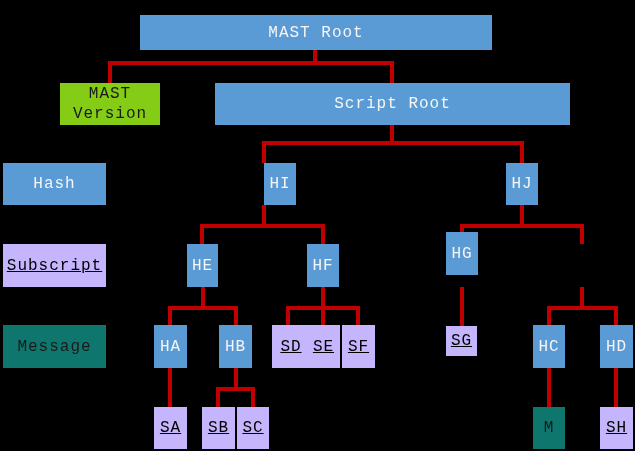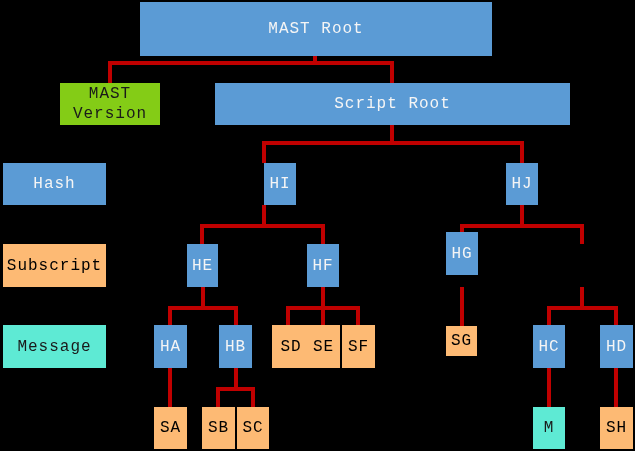--- a/index.html
+++ b/index.html
@@ -32,22 +32,22 @@
     display: flex;
     align-items: center;
     justify-content: center;
     text-align: center;
     font-size: 16px;
     letter-spacing: 1px;
     line-height: 20px;
     white-space: pre-line;
   }
   .blue   { background: #5b9bd5; color: #f5f5f5; }
-  .yellow { background: #fdba74; color: #000000; }
-  .salmon { background: #5eead4; color: #1a1a1a; }
+  .yellow { background: #c4b5fd; color: #000000; text-decoration: underline; }
+  .salmon { background: #0f766e; color: #1a1a1a; }
   .peach  { background: #84cc16; color: #1a1a1a; }
 </style>
 </head>
 <body>
 
 <div id="stage">
 
   <svg id="connectors" width="635" height="451" viewBox="0 0 635 451">
     <path d="M110 83 V63 H392 V83 M315 63 V43"></path>
     <path d="M264 163 V143 H522 V163 M392 143 V125"></path>
@@ -56,21 +56,21 @@
     <path d="M170 325 V308 H236 V325 M203 308 V287"></path>
     <path d="M288 325 V308 H358 V325 M323 287 V325"></path>
     <path d="M462 287 V327"></path>
     <path d="M549 325 V308 H616 V325 M582 308 V287"></path>
     <path d="M170 368 V407"></path>
     <path d="M218 407 V389 H253 V407 M236 368 V389"></path>
     <path d="M549 368 V407"></path>
     <path d="M616 368 V407"></path>
   </svg>
 
-  <div class="node blue" style="left:140px;top:2px;width:352px;height:54px">MAST Root</div>
+  <div class="node blue" style="left:140px;top:15px;width:352px;height:35px">MAST Root</div>
 
   <div class="node peach" style="left:60px;top:83px;width:100px;height:42px">MAST Version</div>
   <div class="node blue" style="left:215px;top:83px;width:355px;height:42px">Script Root</div>
 
   <div class="node blue" style="left:3px;top:163px;width:103px;height:42px">Hash</div>
   <div class="node blue" style="left:264px;top:163px;width:32px;height:42px">HI</div>
   <div class="node blue" style="left:506px;top:163px;width:32px;height:42px">HJ</div>
 
   <div class="node yellow" style="left:3px;top:244px;width:103px;height:43px">Subscript</div>
   <div class="node blue" style="left:187px;top:244px;width:31px;height:43px">HE</div>

